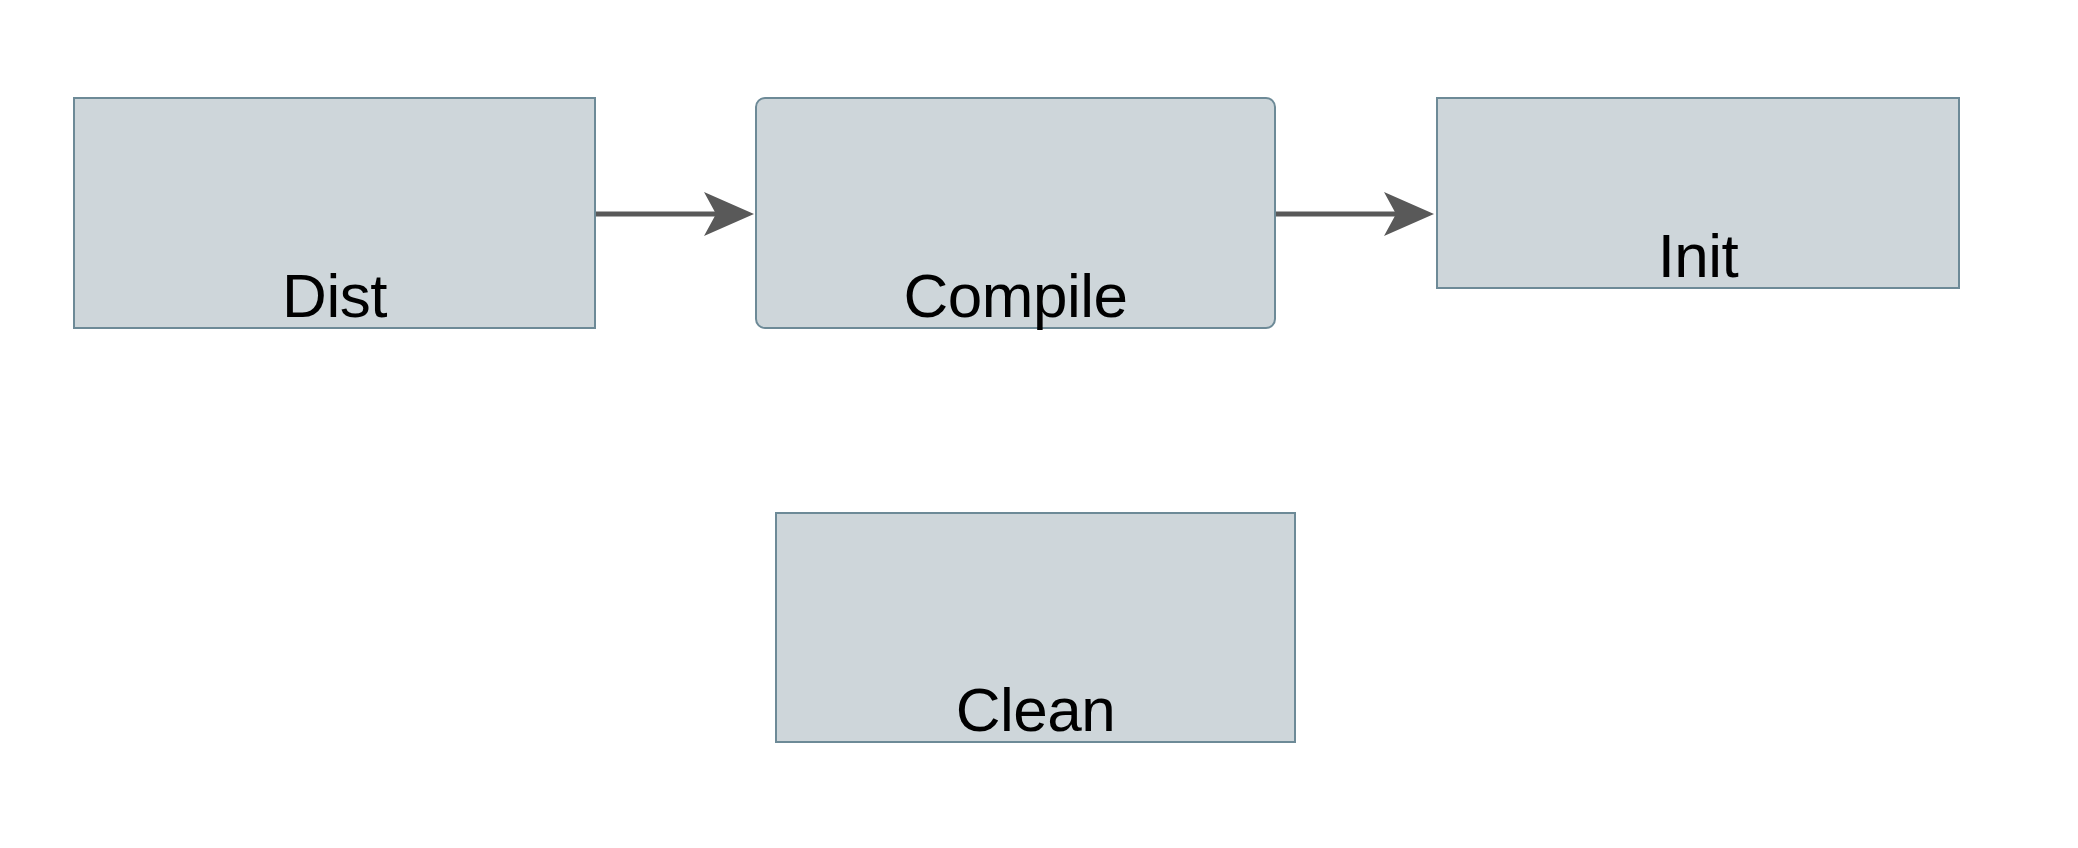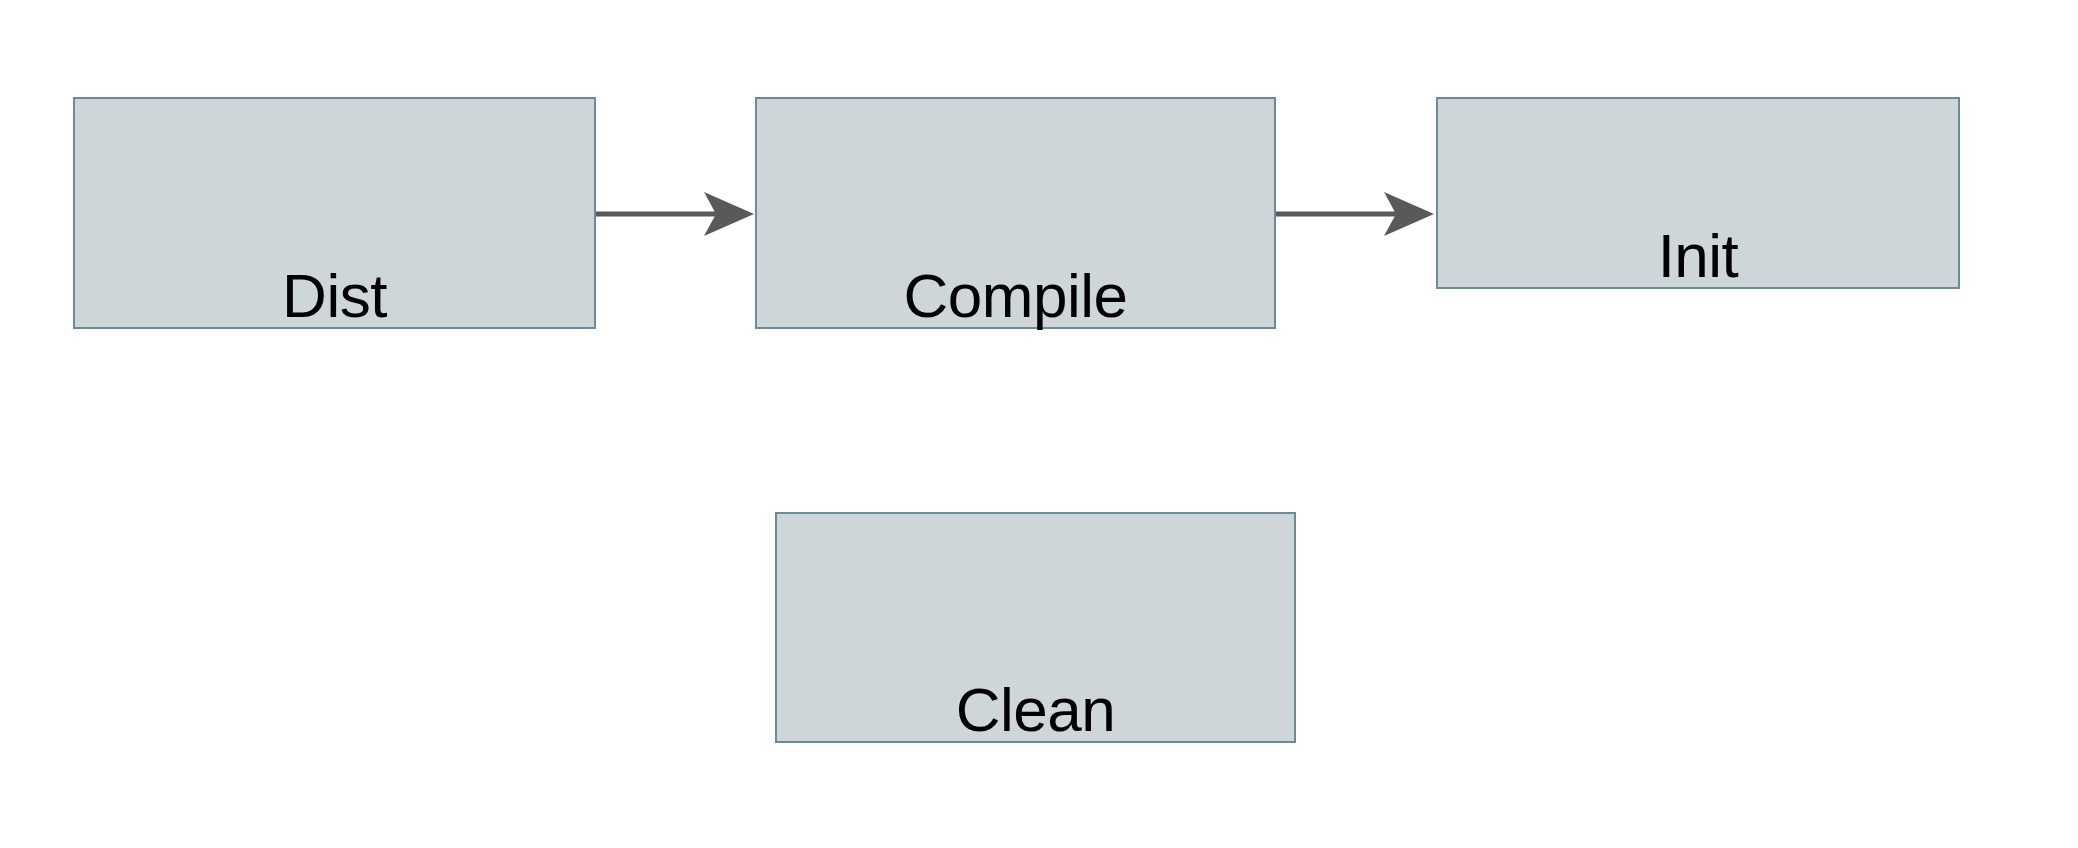--- a/index.html
+++ b/index.html
@@ -68,21 +68,21 @@
     <g>
       <line class="edge-path" x1="1276" y1="214" x2="1415" y2="214"></line>
       <path class="edge-head" d="M 1434 214 L 1384 192 L 1396 214 L 1384 236 Z"></path>
     </g>
   </svg>
 
   <div class="node" style="left:73px; top:97px; width:523px; height:232px;">
     <span class="node-label">Dist</span>
   </div>
 
-  <div class="node" style="left:755px; top:97px; width:521px; height:232px;">
+  <div class="node" style="left:755px; top:97px; width:521px; height:232px;border-radius:10px;">
     <span class="node-label">Compile</span>
   </div>
 
   <div class="node" style="left:1436px; top:97px; width:524px; height:192px;">
     <span class="node-label">Init</span>
   </div>
 
   <div class="node" style="left:775px; top:512px; width:521px; height:231px;">
     <span class="node-label">Clean</span>
   </div>

